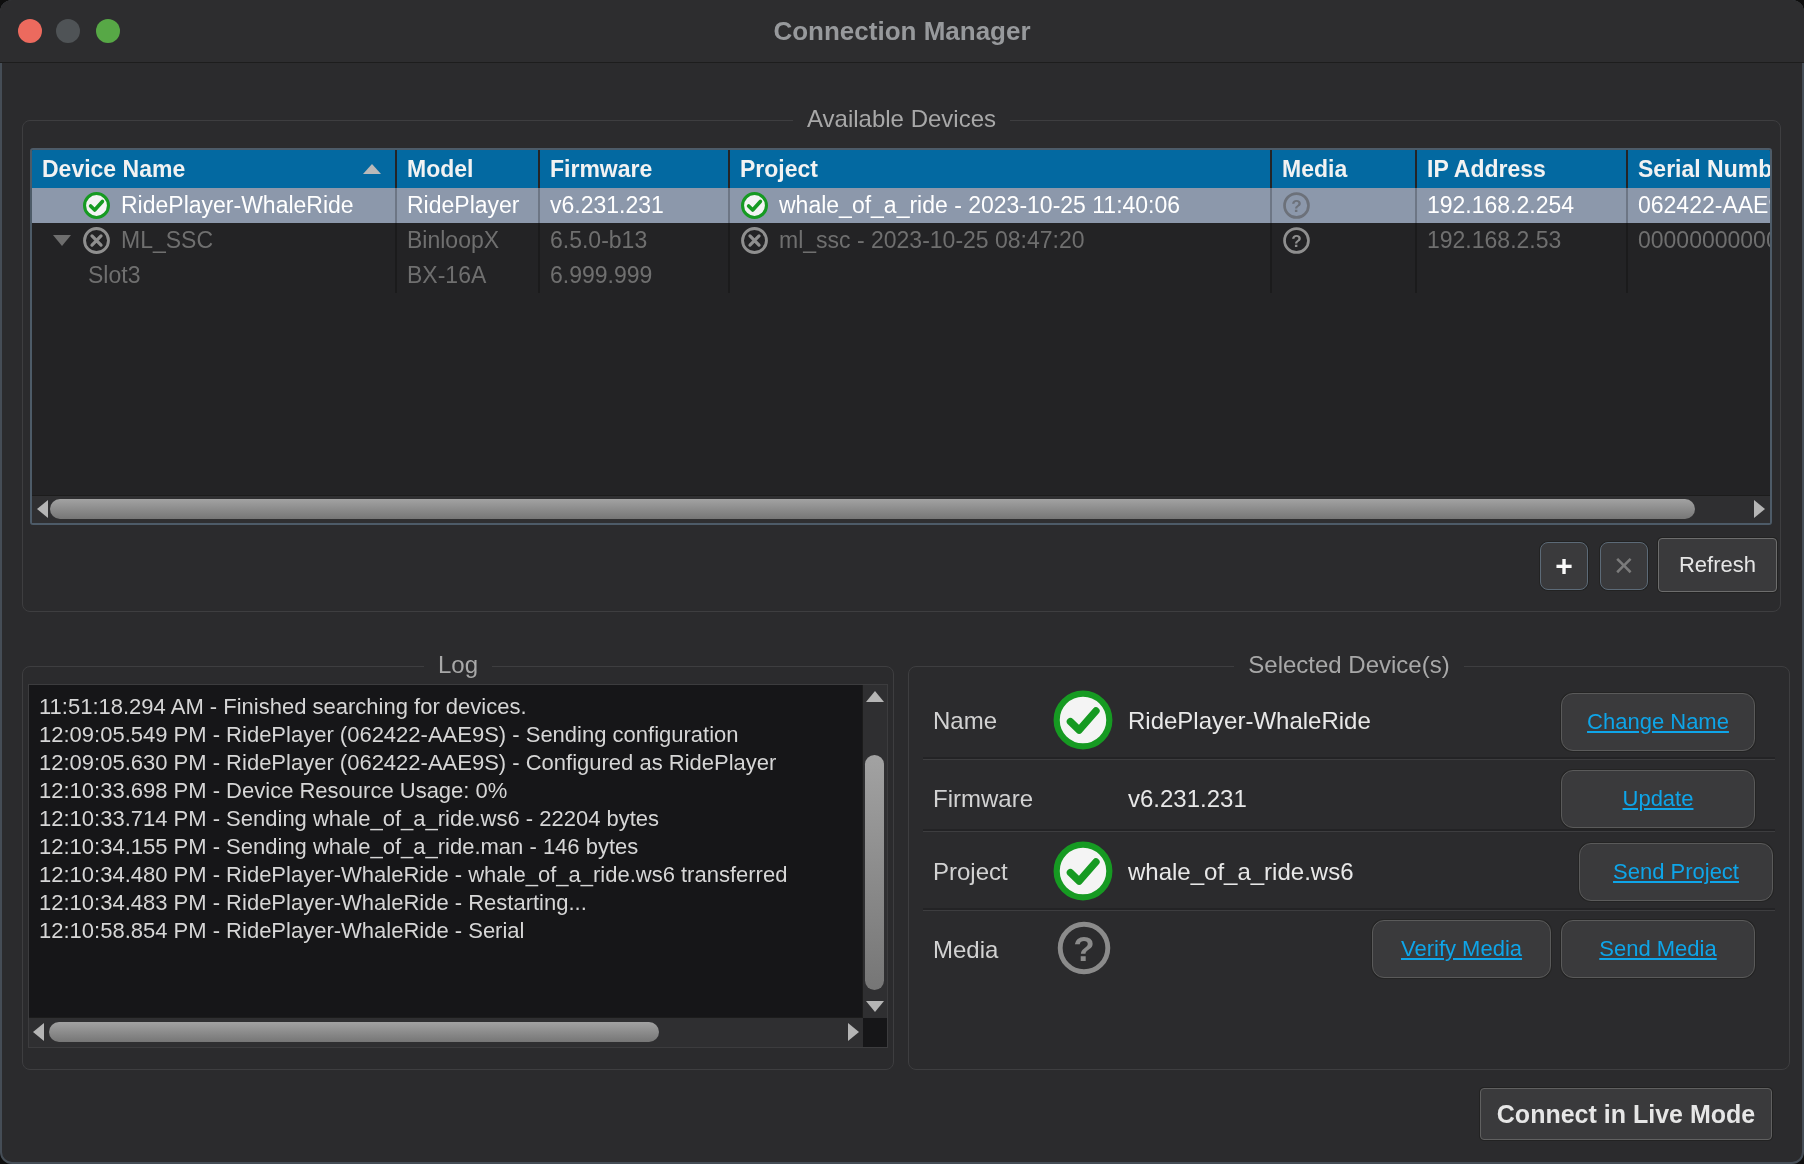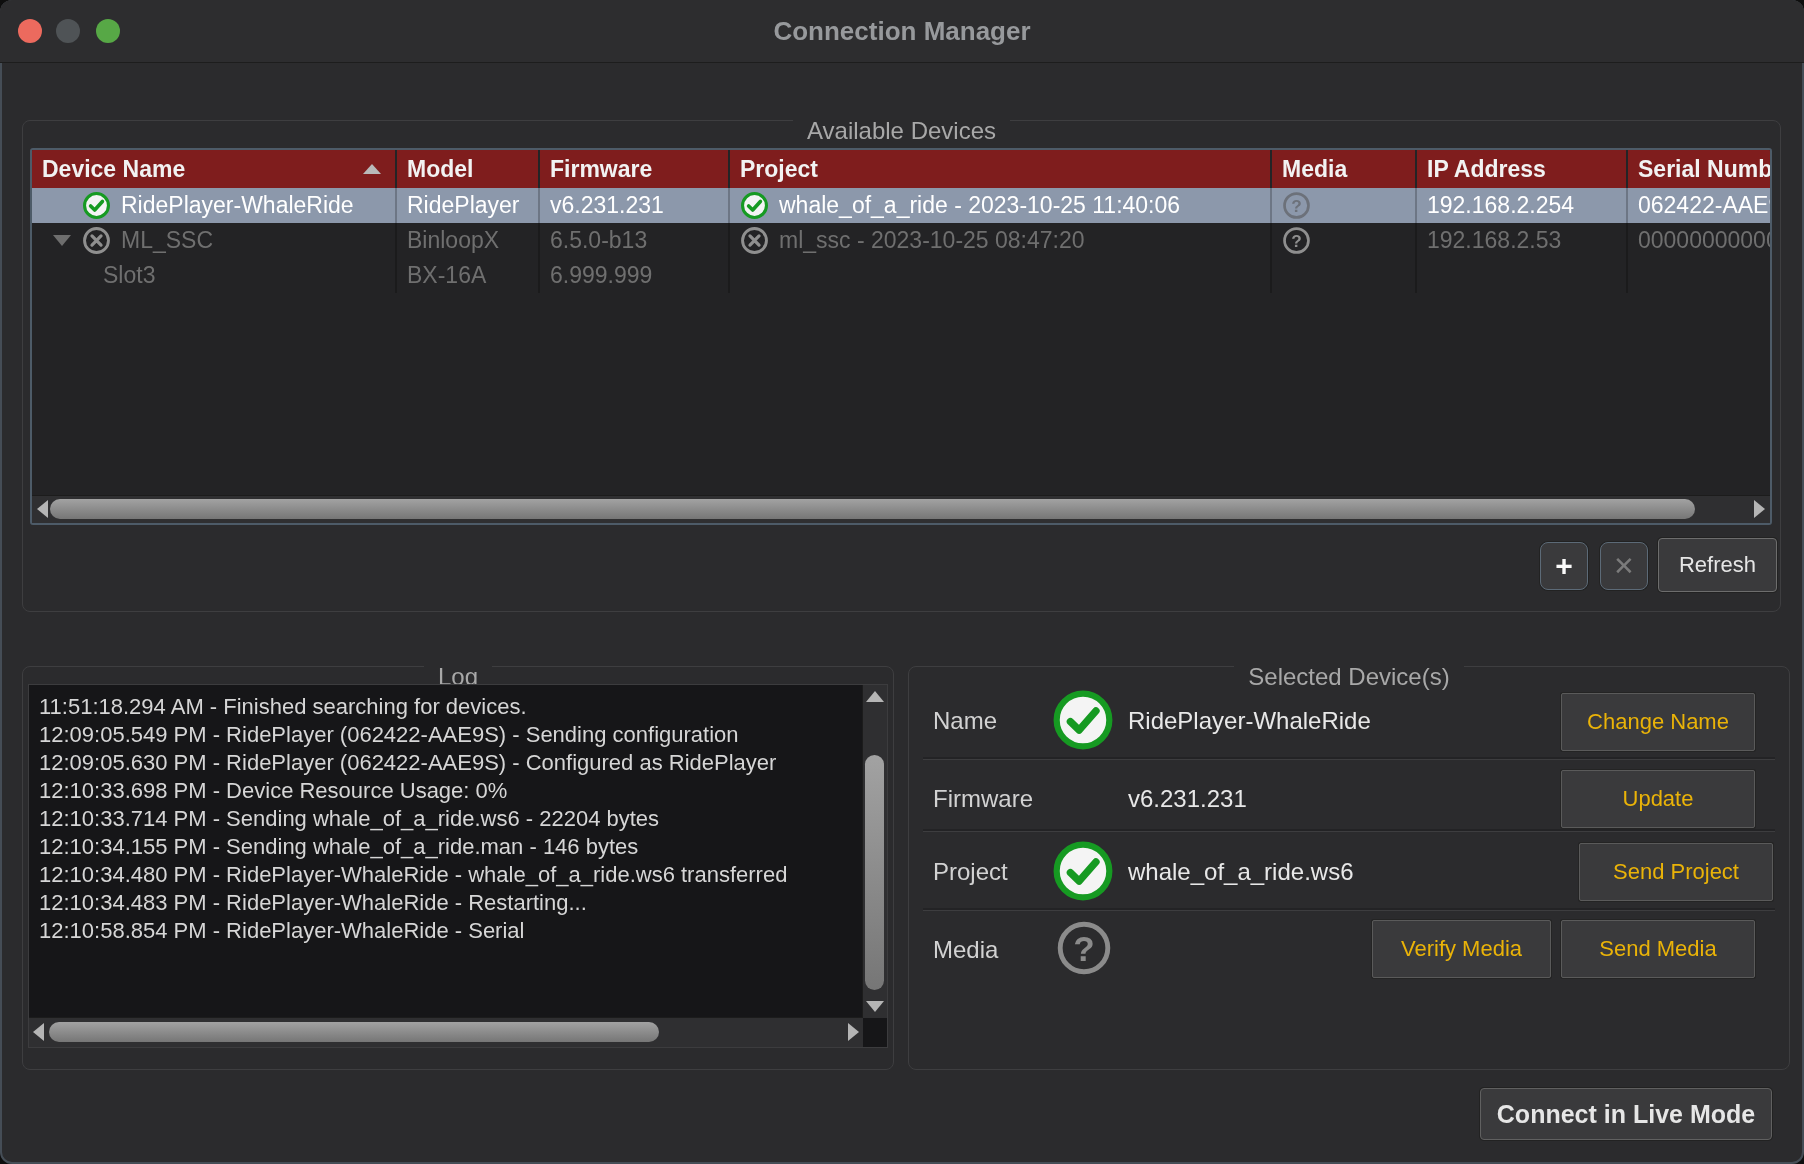--- a/index.html
+++ b/index.html
@@ -8,46 +8,46 @@
   
   #titlebar{position:absolute;left:0;top:0;width:100%;height:62px;background:#2d2d2f;border-bottom:1px solid #1d1d1d;}
   .tl{position:absolute;top:19px;width:24px;height:24px;border-radius:50%;}
   .tl-red{left:18px;background:#ec6a5e;}
   .tl-min{left:56px;background:#4f5356;}
   .tl-grn{left:96px;background:#57a846;}
   #title{position:absolute;left:0;top:0;width:100%;height:62px;line-height:62px;text-align:center;
          color:#97999c;font-size:26px;font-weight:bold;}
   
   .groupbox{position:absolute;border:1.5px solid #3e3e40;border-radius:8px;}
-  .legend{position:absolute;top:-16px;left:0;width:100%;text-align:center;pointer-events:none;margin-top:12px;}
+  .legend{position:absolute;top:-16px;left:0;width:100%;text-align:center;pointer-events:none;}
   .legend span{background:#2b2b2d;padding:0 14px;color:#a8a8a8;font-size:24px;}
   #gb-devices{left:22px;top:120px;width:1757px;height:490px;}
   #gb-log{left:22px;top:666px;width:870px;height:402px;}
   #gb-selected{left:908px;top:666px;width:880px;height:402px;}
   
   #table{position:absolute;left:30px;top:148px;width:1742px;height:377px;background:#232325;
          border:2px solid #4d5b68;border-radius:3px;overflow:hidden;box-sizing:border-box;}
   .trow{display:grid;grid-template-columns:365px 143px 190px 542px 145px 211px 1fr;width:100%;}
-  .thead{height:38px;background:#7f1d1d;}
+  .thead{height:38px;background:#0369a1;}
   .thead .cell{color:#f2f2f2;font-weight:bold;border-right:2px solid #242426;}
   .thead .cell:last-child{border-right:none;}
   .cell{display:flex;align-items:center;font-size:23px;padding-left:10px;box-sizing:border-box;
         overflow:hidden;white-space:nowrap;}
   .brow{height:35px;}
   .brow .cell{border-right:2px solid rgba(0,0,0,0.22);color:#6f6f6f;}
   .brow .cell:last-child{border-right:none;}
   .row-selected{background:#8c98ab;}
   .row-selected .cell{color:#ffffff;}
   .icon-slot{flex:0 0 auto;display:flex;align-items:center;justify-content:center;}
   .disc-slot{flex:0 0 40px;display:flex;align-items:center;justify-content:center;}
   .tri-down{width:0;height:0;border-left:9px solid transparent;border-right:9px solid transparent;border-top:11px solid #6e6e6e;}
   .tri-sort{width:0;height:0;border-left:9px solid transparent;border-right:9px solid transparent;border-bottom:10px solid #b9b9b9;margin-left:auto;margin-right:14px;}
   .svgicon{display:block;}
   .gap{width:10px;flex:0 0 auto;}
-  .indent{padding-left:71px;}
+  .indent{padding-left:56px;}
   
   .sb-h{position:absolute;background:#2f2f31;border-top:1px solid #1c1c1c;}
   .sb-v{position:absolute;background:#2f2f31;border-left:1px solid #1c1c1c;}
   .thumb{position:absolute;border-radius:10px;background:linear-gradient(#a2a2a2,#767676);}
   .arr{position:absolute;width:0;height:0;}
   .arr-left{border-top:9px solid transparent;border-bottom:9px solid transparent;border-right:11px solid #b5b5b5;}
   .arr-right{border-top:9px solid transparent;border-bottom:9px solid transparent;border-left:11px solid #b5b5b5;}
   .arr-up{border-left:9px solid transparent;border-right:9px solid transparent;border-bottom:11px solid #b5b5b5;}
   .arr-dn{border-left:9px solid transparent;border-right:9px solid transparent;border-top:11px solid #b5b5b5;}
   #table-sb{left:0;right:0;bottom:0;height:27px;}
@@ -66,22 +66,22 @@
   .logline{font-size:22px;line-height:28px;color:#d6d6d6;white-space:nowrap;}
   #log-sbv{top:0;bottom:29px;right:0;width:24px;}
   #log-sbv .thumb{left:2px;top:70px;width:19px;height:235px;}
   #log-sbh{left:0;right:24px;bottom:0;height:29px;}
   #log-sbh .thumb{left:20px;top:4px;width:610px;height:20px;}
   
   .sd-label{position:absolute;left:24px;color:#d2d2d2;font-size:24px;}
   .sd-value{position:absolute;left:219px;color:#e8e8e8;font-size:24px;white-space:nowrap;}
   .sd-icon{position:absolute;left:143px;}
   .sd-divider{position:absolute;left:14px;right:14px;height:0;border-top:2px solid #232325;border-bottom:1px solid #3d3d3f;}
-  .sd-btn{background:#3a3a3c;border:1px solid #5a5a5a;border-radius:2px;color:#eab308;font-size:22px;
-          display:flex;align-items:center;justify-content:center;box-shadow:0 0 0 1px #242424;position:absolute;}
+  .sd-btn{background:#3a3a3c;border:1px solid #5a5a5a;border-radius:12px;color:#0ea5e9;font-size:22px;
+          display:flex;align-items:center;justify-content:center;box-shadow:0 0 0 1px #242424;position:absolute;text-decoration:underline;}
   
   #btn-connect{left:1480px;top:1088px;width:290px;height:50px;font-size:25px;font-weight:bold;border-color:#606060;}
 </style>
 </head>
 <body>
 
 <div id="window">
 
   <div id="titlebar">
     <div id="title">Connection Manager</div>

